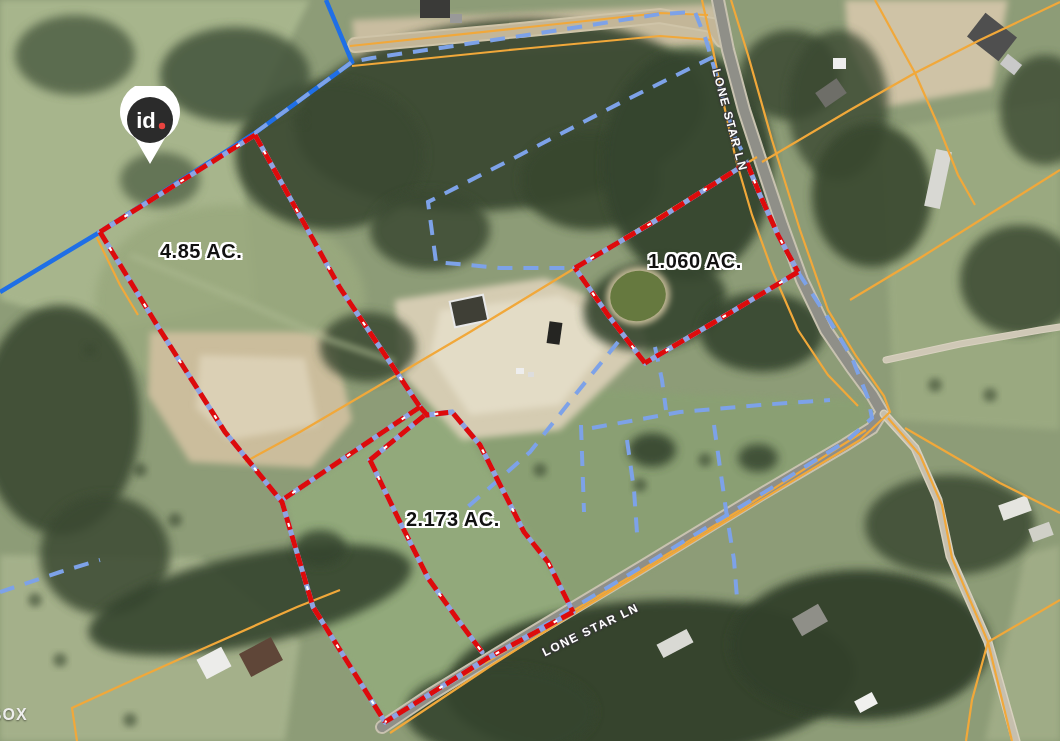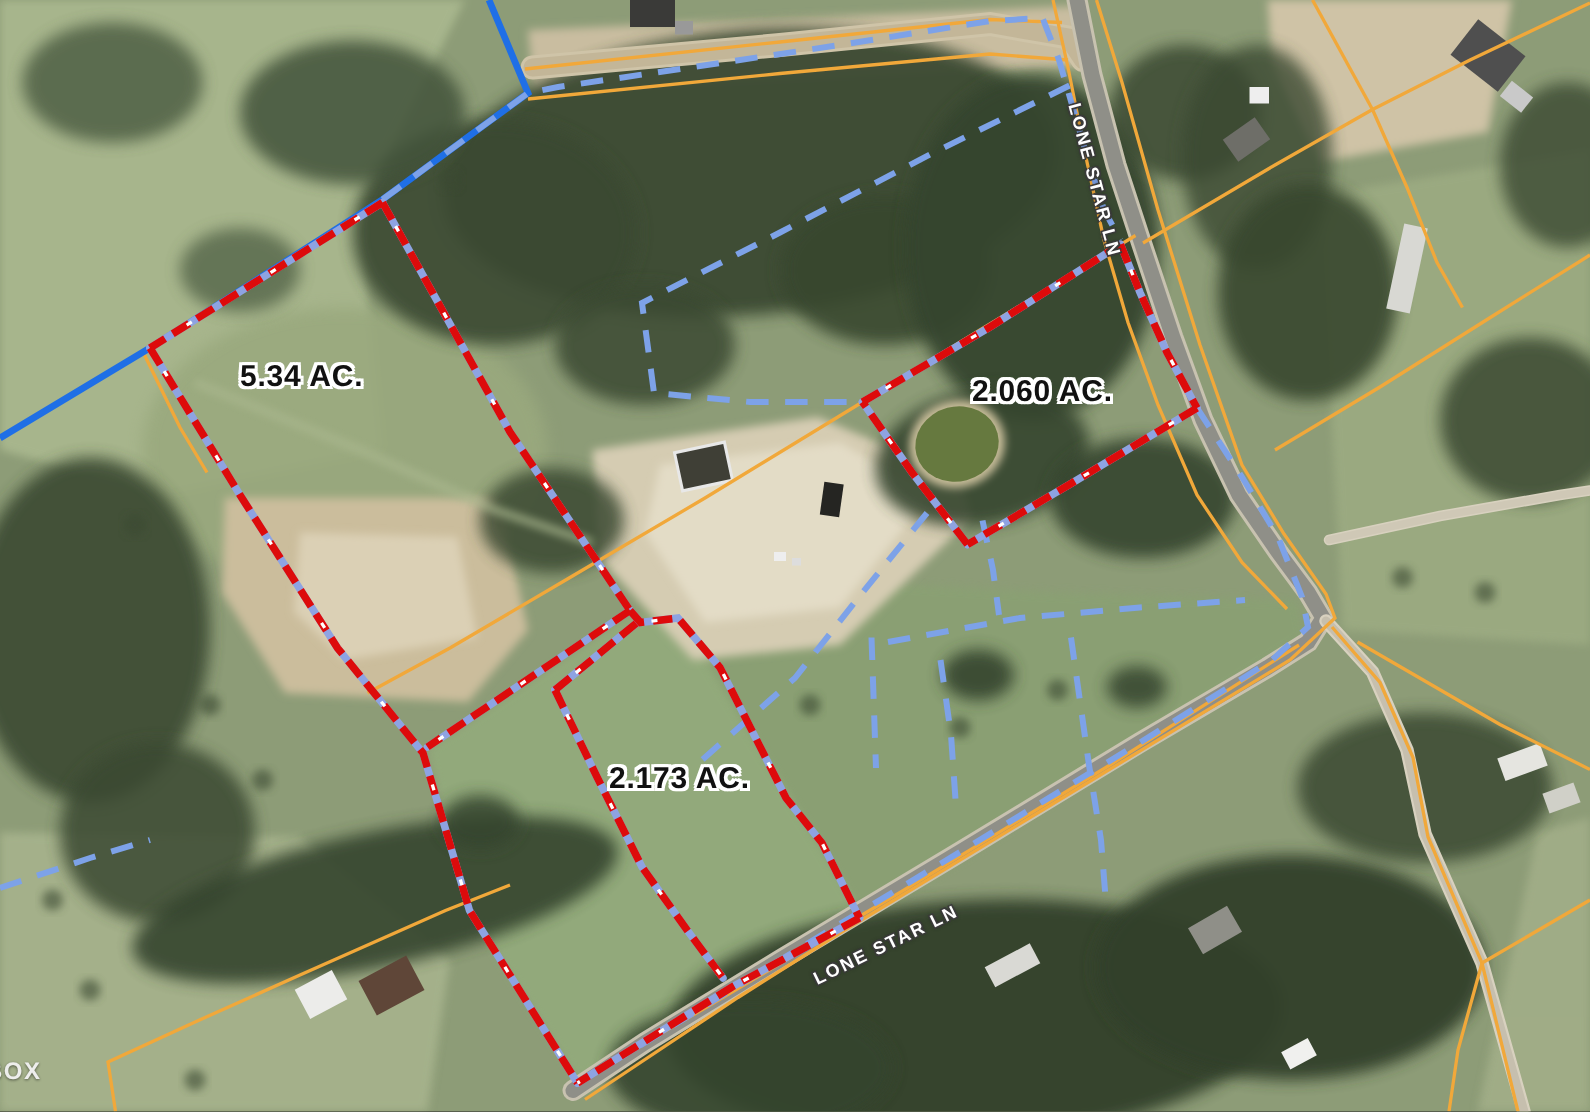--- a/index.html
+++ b/index.html
@@ -192,22 +192,30 @@
           <path d="M 370,460 L 426,414" stroke="#ffffff" stroke-width="2.2" stroke-dasharray="4 62" stroke-dashoffset="-18" fill="none"></path>
           <path d="M 370,460 L 398,518 L 428,578 L 458,620 L 482,652" stroke="#ffffff" stroke-width="2.2" stroke-dasharray="4 62" stroke-dashoffset="-18" fill="none"></path>
           <path d="M 573,612 L 488,658 L 385,722" stroke="#ffffff" stroke-width="2.2" stroke-dasharray="4 62" stroke-dashoffset="-18" fill="none"></path>
           <path d="M 747,163 L 760,195 L 778,235 L 798,272" stroke="#ffffff" stroke-width="2.2" stroke-dasharray="4 62" stroke-dashoffset="-18" fill="none"></path>
           <path d="M 798,272 L 713,323 L 645,363" stroke="#ffffff" stroke-width="2.2" stroke-dasharray="4 62" stroke-dashoffset="-18" fill="none"></path>
           <path d="M 645,363 L 608,315 L 575,268" stroke="#ffffff" stroke-width="2.2" stroke-dasharray="4 62" stroke-dashoffset="-18" fill="none"></path>
           <path d="M 575,268 L 660,218 L 747,163" stroke="#ffffff" stroke-width="2.2" stroke-dasharray="4 62" stroke-dashoffset="-18" fill="none"></path>
         </g>
       </svg></div>
 
-
-  <div class="maplabel" id="acr0" style="left: 160px; top: 240px;">5.34 AC.</div>
-  <div class="maplabel" id="acr1" style="left: 648px; top: 250px;">2.060 AC.</div>
+  <div id="pin">
+    <svg width="70" height="80" viewBox="0 0 70 80">
+      <path d="M35 78 L20 52 A30 30 0 1 1 50 52 Z" fill="#ffffff"></path>
+      <circle cx="35" cy="34" r="23" fill="#2b2b2b"></circle>
+      <text x="31" y="42" text-anchor="middle" font-family="Liberation Sans, sans-serif" font-size="22" font-weight="700" fill="#ffffff">id</text>
+      <circle cx="47" cy="40" r="3.2" fill="#e8433f"></circle>
+    </svg>
+  </div>
+
+  <div class="maplabel" id="acr0" style="left: 160px; top: 240px;">4.85 AC.</div>
+  <div class="maplabel" id="acr1" style="left: 648px; top: 250px;">1.060 AC.</div>
   <div class="maplabel" id="acr2" style="left: 406px; top: 508px; text-align: right;">2.173 AC.</div>
 
   <div class="roadlabel" id="road0" style="left: 716px; top: 62px; transform: rotate(75deg);">LONE STAR LN</div>
   <div class="roadlabel" id="road1" style="left: 543px; top: 646px; transform: rotate(-26deg);">LONE STAR LN</div>
 
   <div class="watermark" id="wmark" style="left: -10px; top: 706px;">BOX</div>
 </div>
 
 </body></html>

